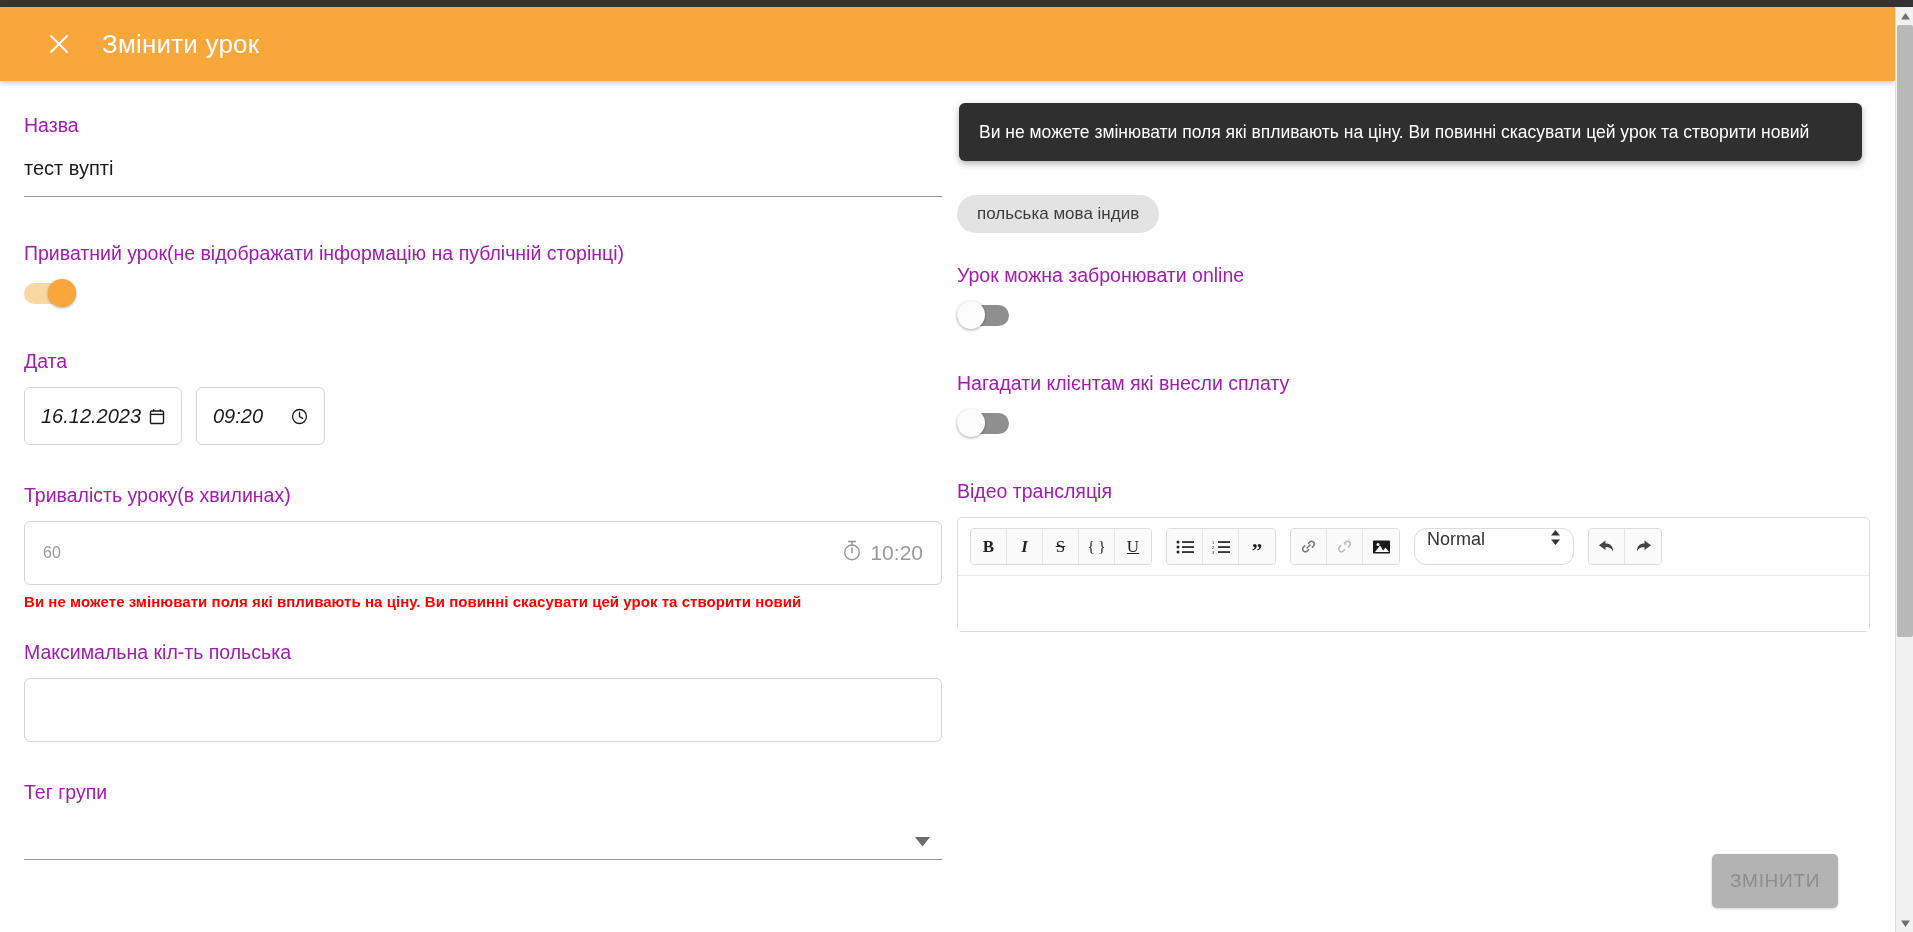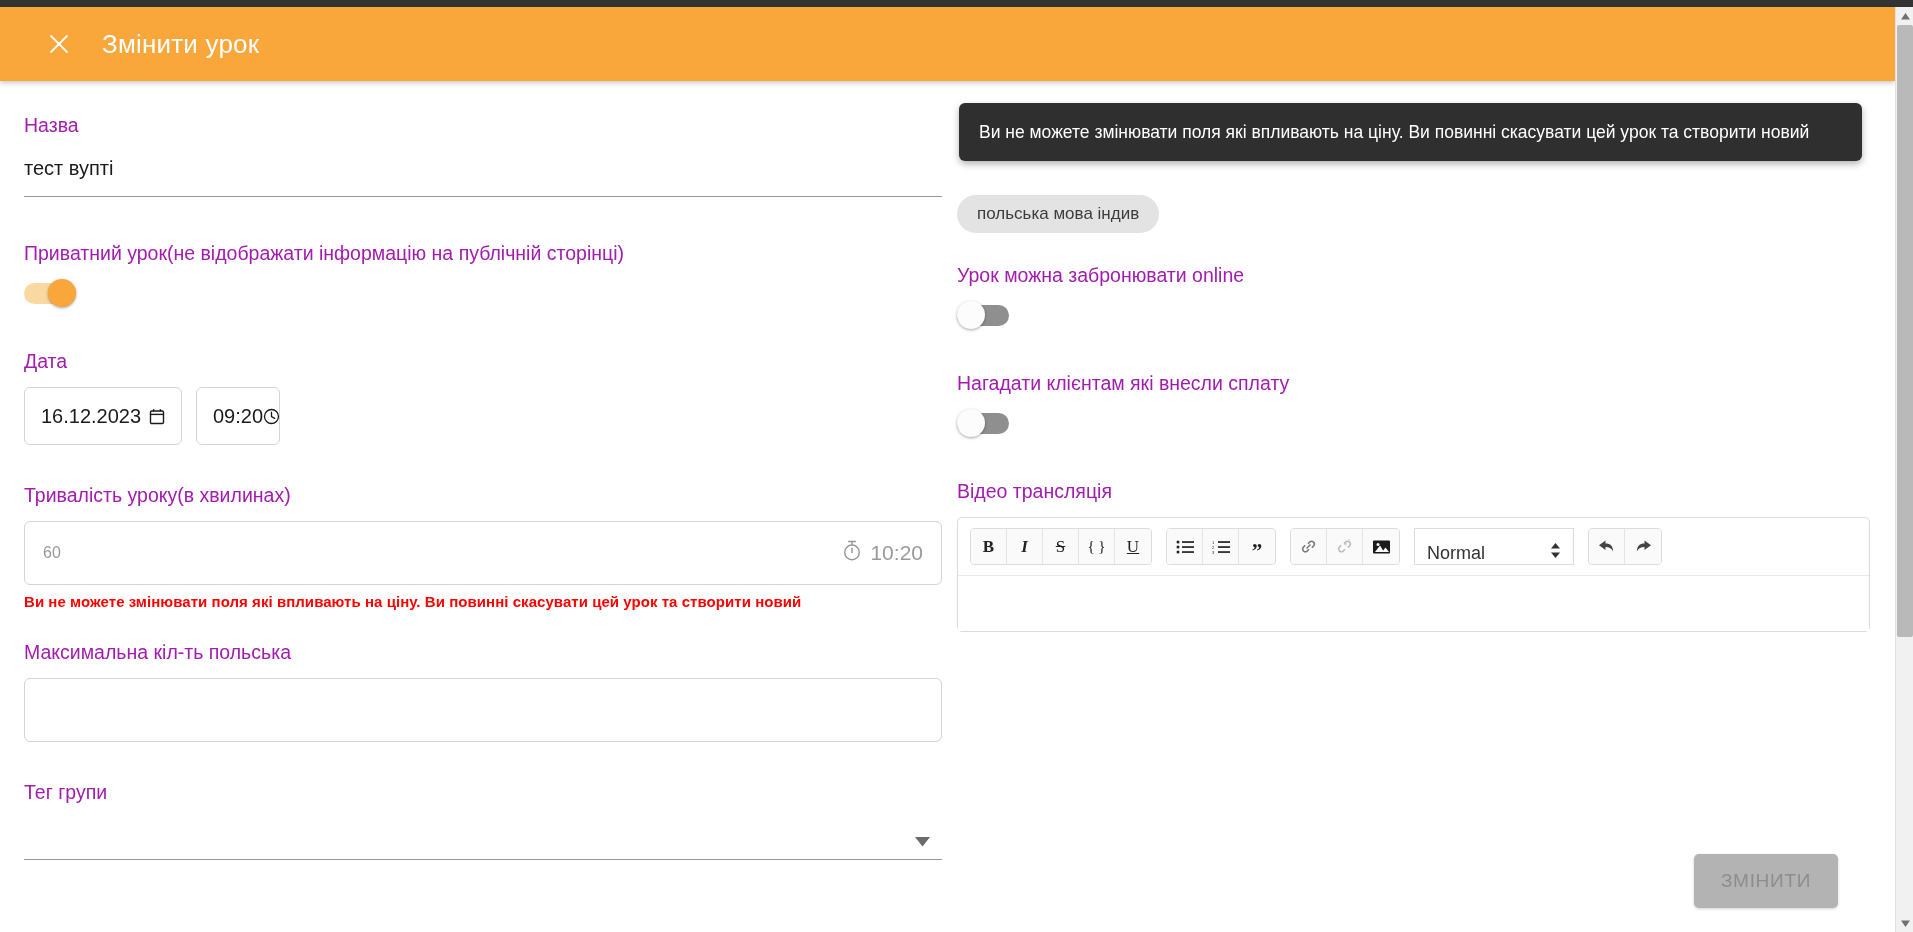--- a/index.html
+++ b/index.html
@@ -115,23 +115,24 @@
   
   .datetime-row { display: flex; gap: 14px; }
   .dt-box {
     border: 1px solid #d4d4d4;
     border-radius: 6px;
     height: 58px;
     display: flex; align-items: center;
     padding: 0 16px;
     background: #ffffff;
     cursor: text;
+    font-style: italic;
   }
   .dt-box.date { width: 158px; }
-  .dt-box.time { width: 84px; }
+  .dt-box.time { width: 129px; }
   .dt-val {
     font-size: 20px;
     color: #1b1b1b;
     white-space: nowrap;
   }
   .dt-icon { margin-left: auto; display:flex; align-items:center; }
 
   
   .box-input {
     width: 918px;
@@ -227,42 +228,42 @@
     cursor: pointer;
     font-size: 17px;
     color: #222222;
     font-family: "Liberation Serif", serif;
   }
   .tb-btn:last-child { border-right: none; }
   .tb-select {
     height: 37px;
     min-width: 160px;
     border: 1px solid #dcdcdc;
-    border-radius: 0;
-    background: #ffffff;
-    display: flex; align-items: flex-end;
+    border-radius: 12px;
+    background: #ffffff;
+    display: flex; align-items: flex-start;
     padding: 0 12px;
     font-size: 18px;
     color: #333333;
     cursor: pointer;
     font-family: "Liberation Sans", sans-serif;
     gap: 28px;
   }
   .tb-select .selval { flex: 1; }
   .editor-body {
     border-top: 1px solid #eaeaea;
     height: 56px;
     background: #ffffff;
   }
 
   
   .submit-btn {
     position: absolute;
     right: 57px; bottom: 24px;
-    width: 144px; height: 54px;
+    width: 126px; height: 54px;
     background: #b3b3b3;
     color: #8d8d8d;
     border: none;
     border-radius: 5px;
     font-size: 19px;
     letter-spacing: .7px;
     font-family: "Liberation Sans", sans-serif;
     cursor: default;
     box-shadow: 0 1px 3px rgba(0,0,0,0.18);
   }

